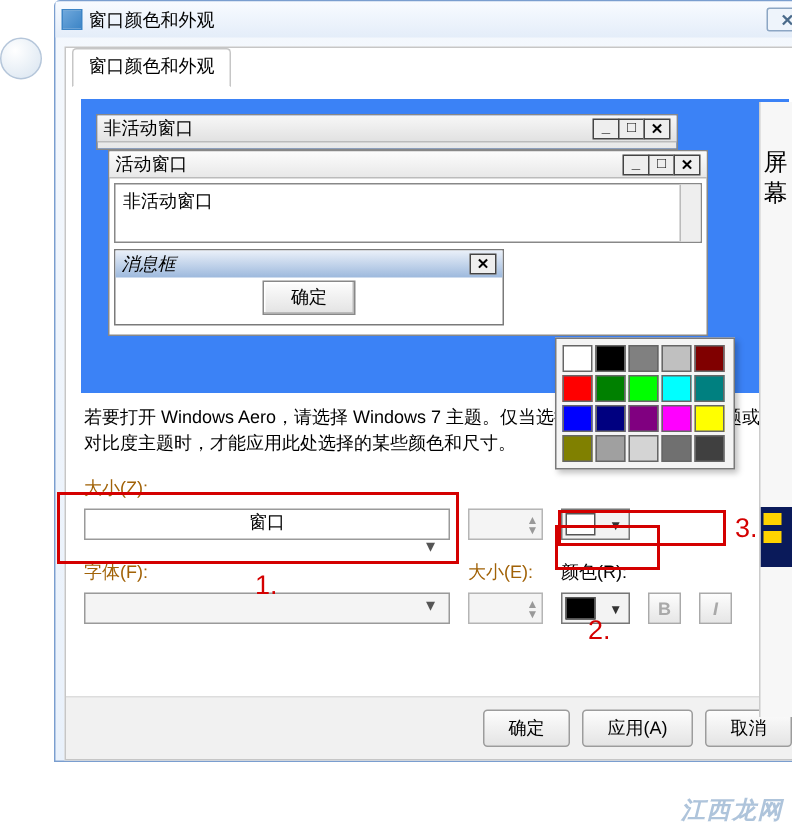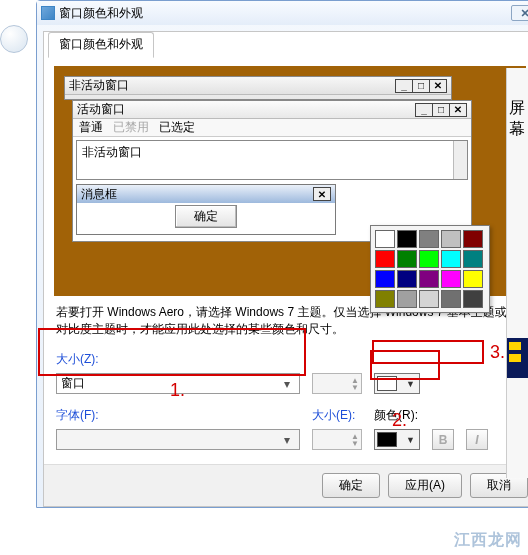--- a/index.html
+++ b/index.html
@@ -72,22 +72,22 @@
     background:#fff;
     border:1px solid #c6c6c6;
     border-bottom:1px solid #fff;
     padding:3px 10px 4px 10px;
     position:relative;
     top:1px;
     border-radius:3px 3px 0 0;
   }
   .preview-area {
     margin:8px 10px 0 10px;
-    background:#a16207;
-    height:230px;
+    background:#3b82f6;
+    height:196px;
     padding:10px 8px 8px 8px;
     position:relative;
   }
   
   .win {
     position:absolute;
     background:linear-gradient(#f4f4f4,#e8e8e8);
     border:1px solid #888;
   }
   .win .titlebar {
@@ -132,21 +132,21 @@
     margin:4px 3px 6px 3px;
     width:260px;
     border:1px solid #7a7a7a;
     background:#fff;
   }
   .msgbox-title {
     height:18px;
     background:linear-gradient(#eaf0f9,#9db9dd);
     padding:0 4px;display:flex;align-items:center;
   }
-  .msgbox-title .t { flex:1; }
+  .msgbox-title .t { flex:1;font-style:italic; }
   .msgbox-body { padding:4px 6px 6px 6px; }
   .msgbox-btnrow { text-align:center; padding:2px 0 6px;}
   .classic-btn {
     border:1px solid #888;
     background:linear-gradient(#fdfdfd,#e3e3e3);
     padding:2px 18px;font-size:12px;
     box-shadow:inset -1px -1px 0 #bbb,inset 1px 1px 0 #fff;
   }
   
   .desc {
@@ -159,20 +159,21 @@
   }
   .form-row { display:flex; align-items:center; gap:12px; height:22px; }
   .form-row label { white-space:nowrap; }
   .form-row.inputs { margin-top:2px;}
   .combo {
     border:1px solid #9a9a9a;
     height:21px;
     background:#fff;
     display:flex;align-items:center;
     padding:0 4px;
+    flex-direction:column;
   }
   .combo .arrow {
     margin-left:auto;width:16px;text-align:center;color:#555;
   }
   .spin {
     border:1px solid #b5b5b5;
     background:#f4f4f4;color:#a8a8a8;
     height:21px;width:50px;display:flex;align-items:center;
   }
   .spin .arrows { margin-left:auto;font-size:8px;line-height:7px;color:#999;padding-right:2px;}
@@ -242,23 +243,23 @@
   .side-peek .txt { font-size:16px; padding:30px 2px 0 2px; }
   .side-peek .dark {
     position:absolute;bottom:100px;left:0;width:22px;height:40px;
     background:#0a1a5a;
   }
   .side-peek .dark .y { background:#ffd300;width:12px;height:8px;margin:4px 2px; }
   .watermark {
     position:absolute;
     right:6px; bottom:4px;
     font-size:16px;font-weight:bold;color:#4e7db0;opacity:.45;
-    letter-spacing:1px;z-index:80;
-  }
-  .disabled-label { color:#1d4ed8; }
+    letter-spacing:1px;z-index:80;font-style:italic;
+  }
+  .disabled-label { color:#a16207; }
 </style>
 </head>
 <body>
 
 <div class="back-circle"></div>
 
 <div class="outer-dialog">
   <div class="outer-titlebar">
     <div class="ico"></div>
     <div class="title">窗口颜色和外观</div>
@@ -279,25 +280,20 @@
           <span class="win-btn">✕</span>
         </div>
       </div>
 
       <div class="win active-win">
         <div class="titlebar">
           <span class="t">活动窗口</span>
           <span class="win-btn">_</span>
           <span class="win-btn">□</span>
           <span class="win-btn">✕</span>
-        </div>
-        <div class="menu">
-          <span>普通</span>
-          <span class="disabled">已禁用</span>
-          <span>已选定</span>
         </div>
         <div class="body-txt">
           <span>非活动窗口</span>
           <div class="scroll"></div>
         </div>
         <div class="msgbox">
           <div class="msgbox-title">
             <span class="t">消息框</span>
             <span class="win-btn">✕</span>
           </div>

